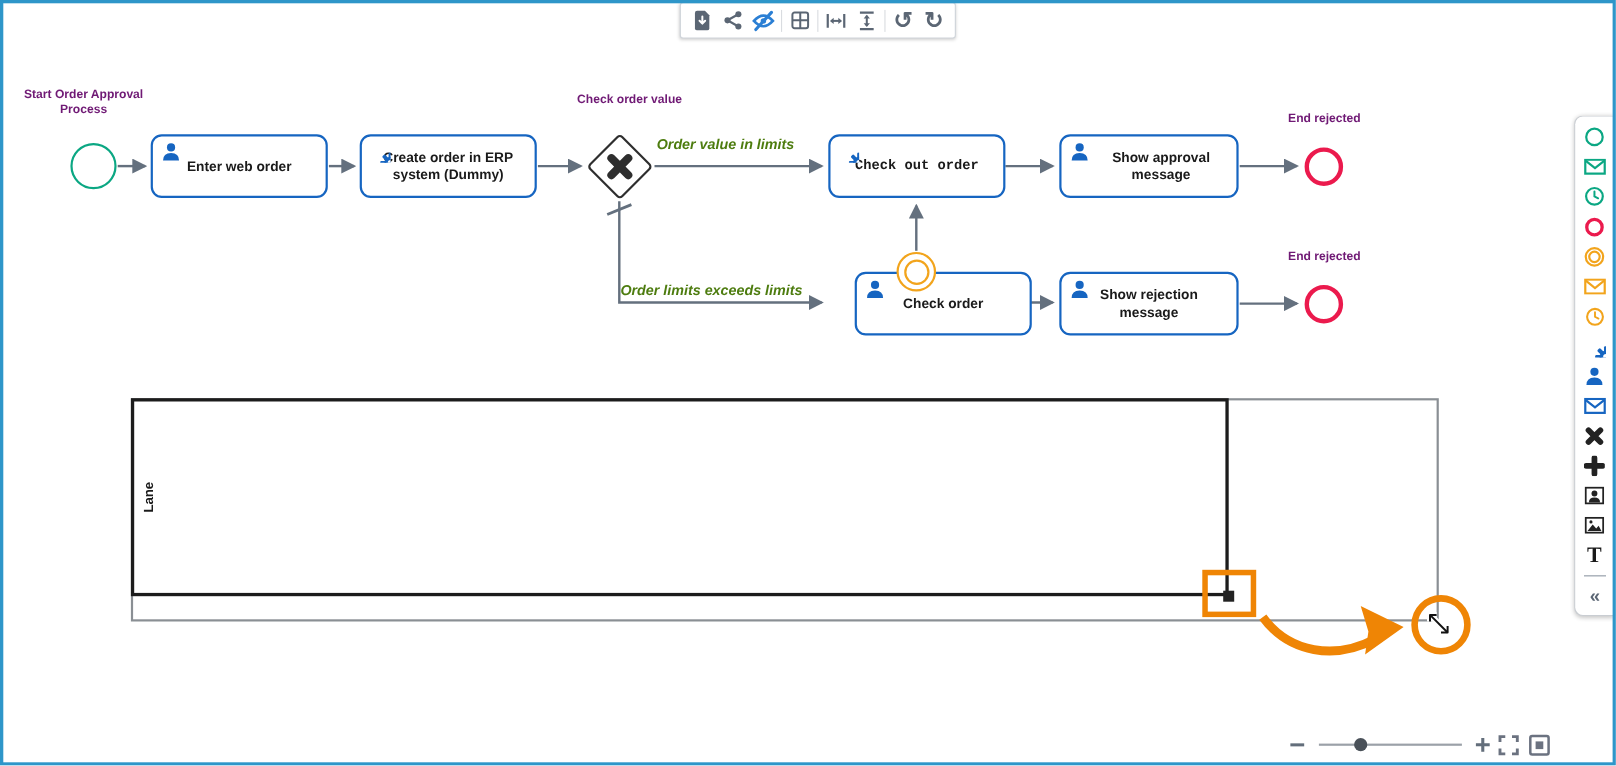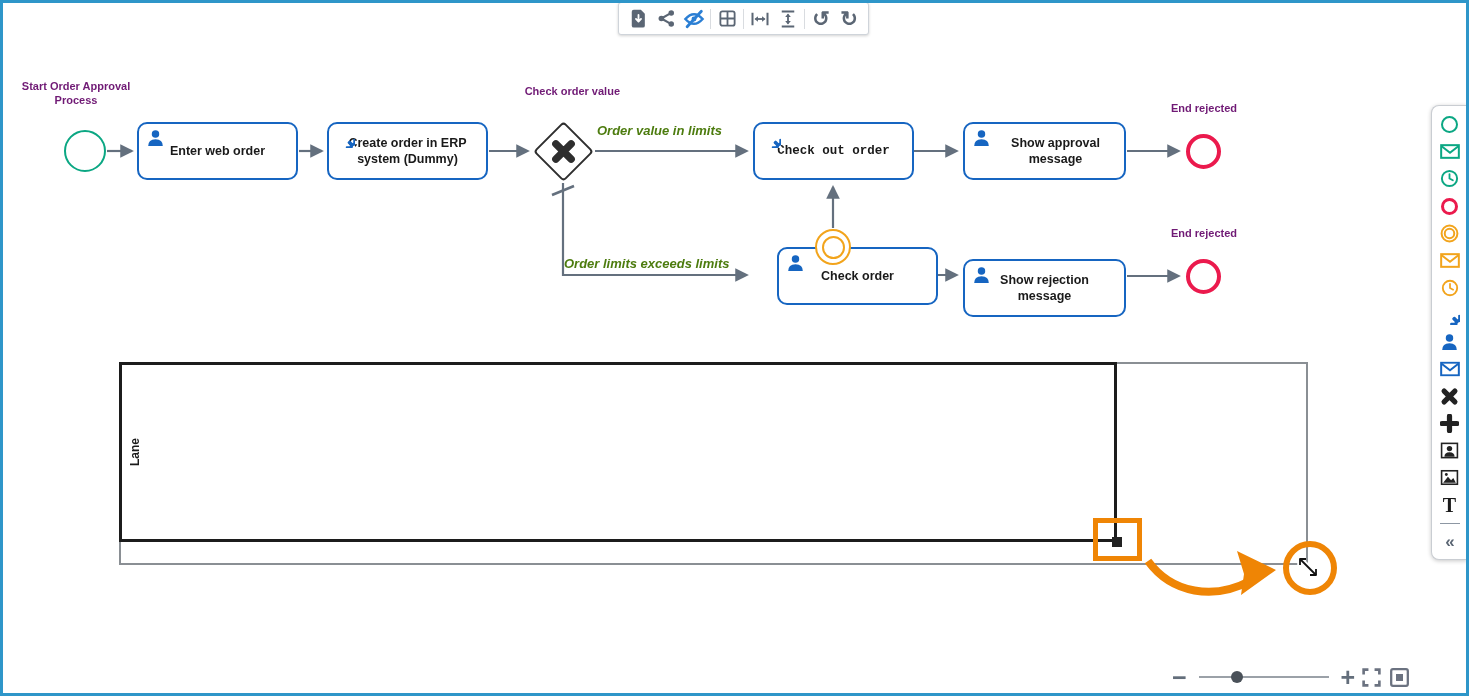--- a/index.html
+++ b/index.html
@@ -252,21 +252,21 @@
 <div class="task" style="left:753px;top:247px;margin-left:24px;">
   <svg class="ticon" viewBox="0 0 24 24">
       <use href="#sym-person"></use>
     </svg>
   <span>Check order</span>
 </div>
 <div class="boundary">
   <div class="inner"></div>
 </div>
 
-<div class="task" style="left:963px;top:247px;width:163px;margin-top:12px;">
+<div class="task" style="left:963px;top:247px;width:163px;">
   <svg class="ticon" viewBox="0 0 24 24">
       <use href="#sym-person"></use>
     </svg>
   <span>Show rejection message</span>
 </div>
 
 <div class="lbl" style="left:1129px;top:101px;width:150px;">End rejected</div>
 <div class="event-circle end" style="left:1186px;top:134px;"></div>
 
 <div class="lbl" style="left:1129px;top:226px;width:150px;">End rejected</div>

